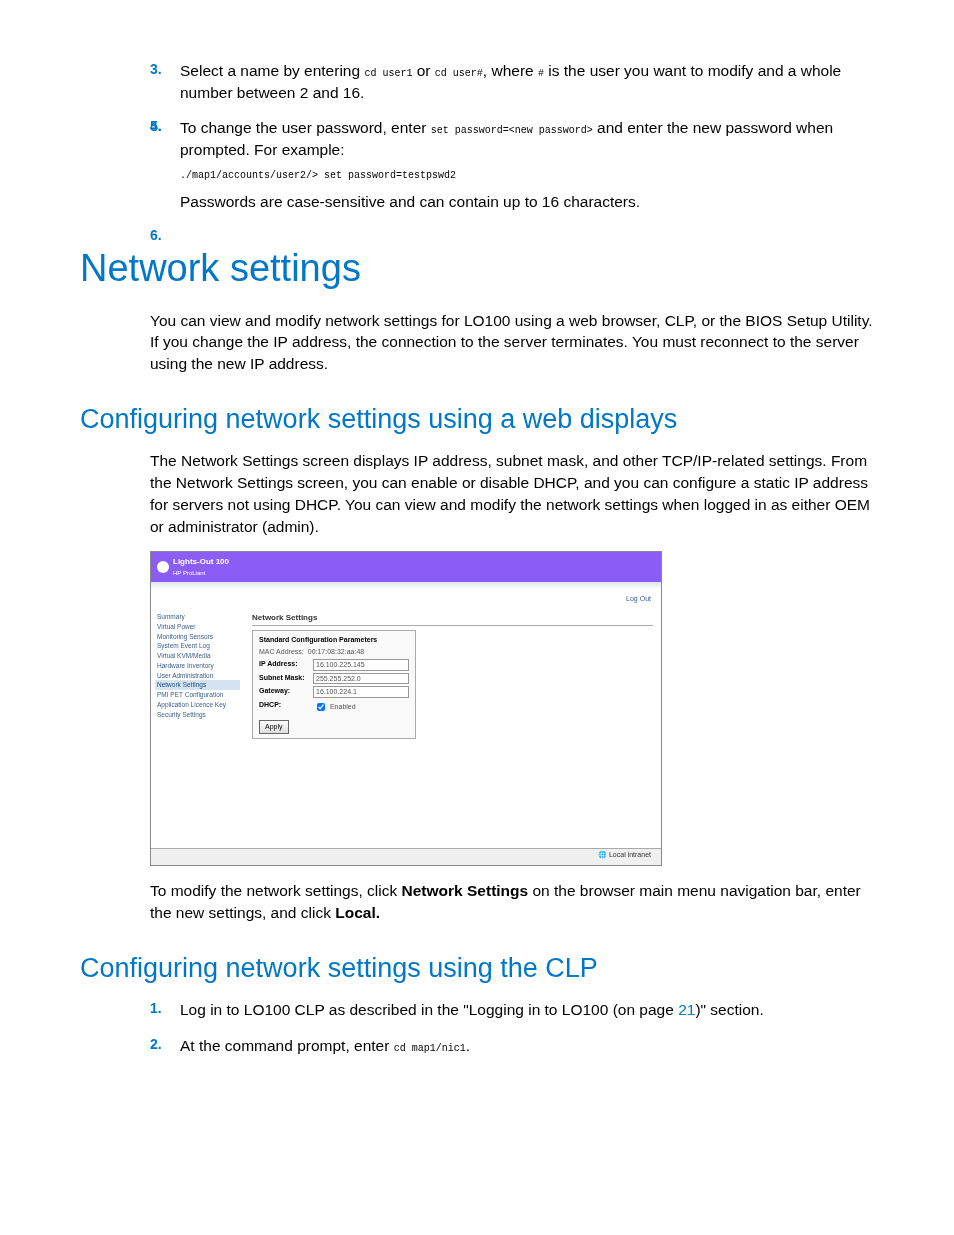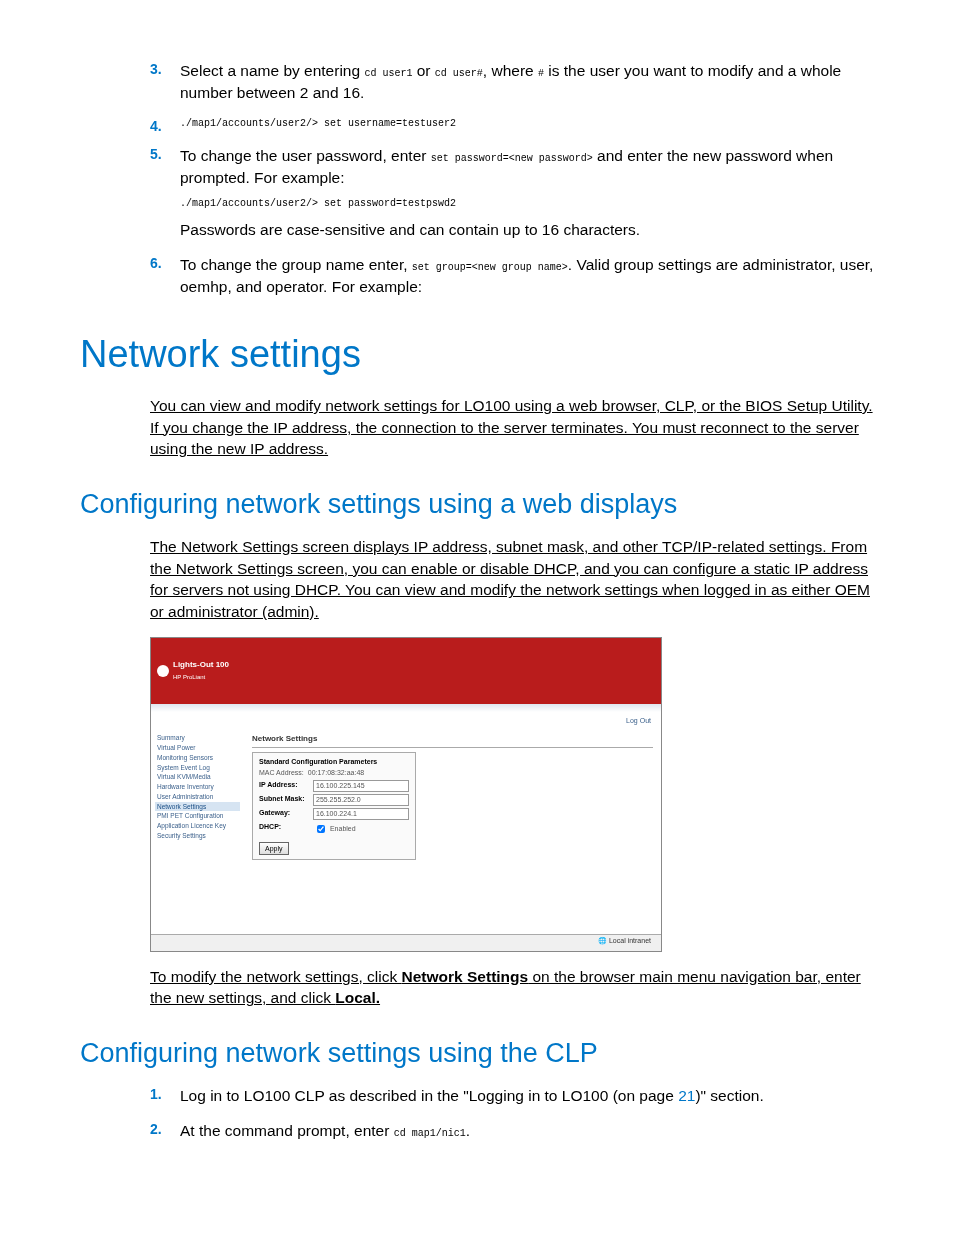--- a/index.html
+++ b/index.html
@@ -46,43 +46,43 @@
   h2 {
     font-family: Arial, sans-serif;
     font-weight: normal;
     color: #0077c8;
     font-size: 27px;
     margin: 26px 0 12px 0;
   }
   .body-text {
     margin: 0 0 0 70px;
   }
-  .body-text p { margin: 0 0 12px 0; text-decoration: underline; }
+  .body-text p { margin: 0 0 12px 0; }
   .sub-para { margin-top: 8px; }
   a.page-link {
     color: #0077c8;
     text-decoration: none;
     margin-top: 28px;
   }
   .screenshot {
     margin: 14px 0 14px 70px;
     border: 1px solid #888;
     width: 510px;
     height: 313px;
     position: relative;
     background: #fff;
     font-size: 7px;
     color: #555;
     overflow: hidden;
   }
   .ss-header {
-    background: #b91c1c;
+    background: #8b5cf6;
     color: #fff;
     height: 24px;
-    padding: 21px 6px;
+    padding: 3px 6px;
     font-size: 8px;
     display: flex;
     align-items: center;
     gap: 4px;
   }
   .ss-logo {
     width: 12px; height: 12px;
     background: #fff;
     border-radius: 50%;
     display: inline-block;
@@ -155,23 +155,23 @@
     text-align: right;
     padding: 1px 10px;
     color: #333;
   }
 </style>
 </head>
 <body>
 
 <ol class="steps" id="steps-top">
     <li><span class="num">3.</span><span><span>Select a name by entering </span><span class="code">cd user1</span><span> or </span><span class="code">cd user#</span><span>, where </span><span class="code">#</span><span> is the user you want to modify and a whole number between 2 and 16.</span></span></li>
-    <li><span class="num">4.</span><div class="code sub-para">./map1/accounts/user2/&gt; set username=testuser2</div></li>
+    <li><span class="num">4.</span></li>
     <li><span class="num">5.</span><span><span>To change the user password, enter </span><span class="code">set password=&lt;new password&gt;</span><span> and enter the new password when prompted. For example:</span></span><div class="code sub-para">./map1/accounts/user2/&gt; set password=testpswd2</div><div class="sub-para">Passwords are case-sensitive and can contain up to 16 characters.</div></li>
-    <li><span class="num">6.</span><span><span>To change the group name enter, </span><span class="code">set group=&lt;new group name&gt;</span><span>. Valid group settings are administrator, user, oemhp, and operator. For example:</span></span></li>
+    <li><span class="num">6.</span></li>
   </ol>
 
 <h1>Network settings</h1>
 <div class="body-text">
   <p>You can view and modify network settings for LO100 using a web browser, CLP, or the BIOS Setup Utility. If you change the IP address, the connection to the server terminates. You must reconnect to the server using the new IP address.</p>
 </div>
 
 <h2>Configuring network settings using a web displays</h2>
 <div class="body-text">
   <p>The Network Settings screen displays IP address, subnet mask, and other TCP/IP-related settings. From the Network Settings screen, you can enable or disable DHCP, and you can configure a static IP address for servers not using DHCP. You can view and modify the network settings when logged in as either OEM or administrator (admin).</p>

